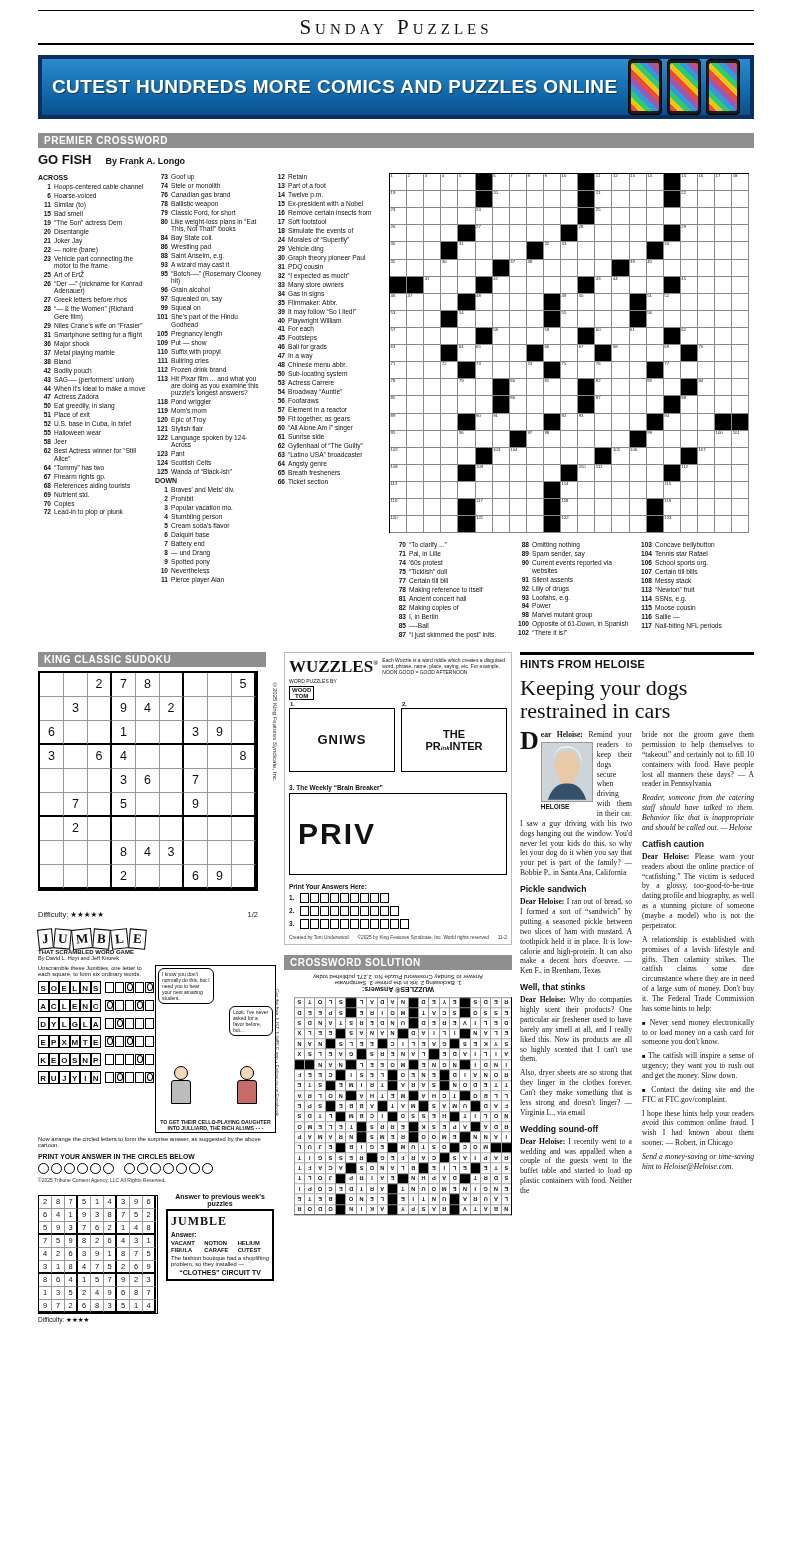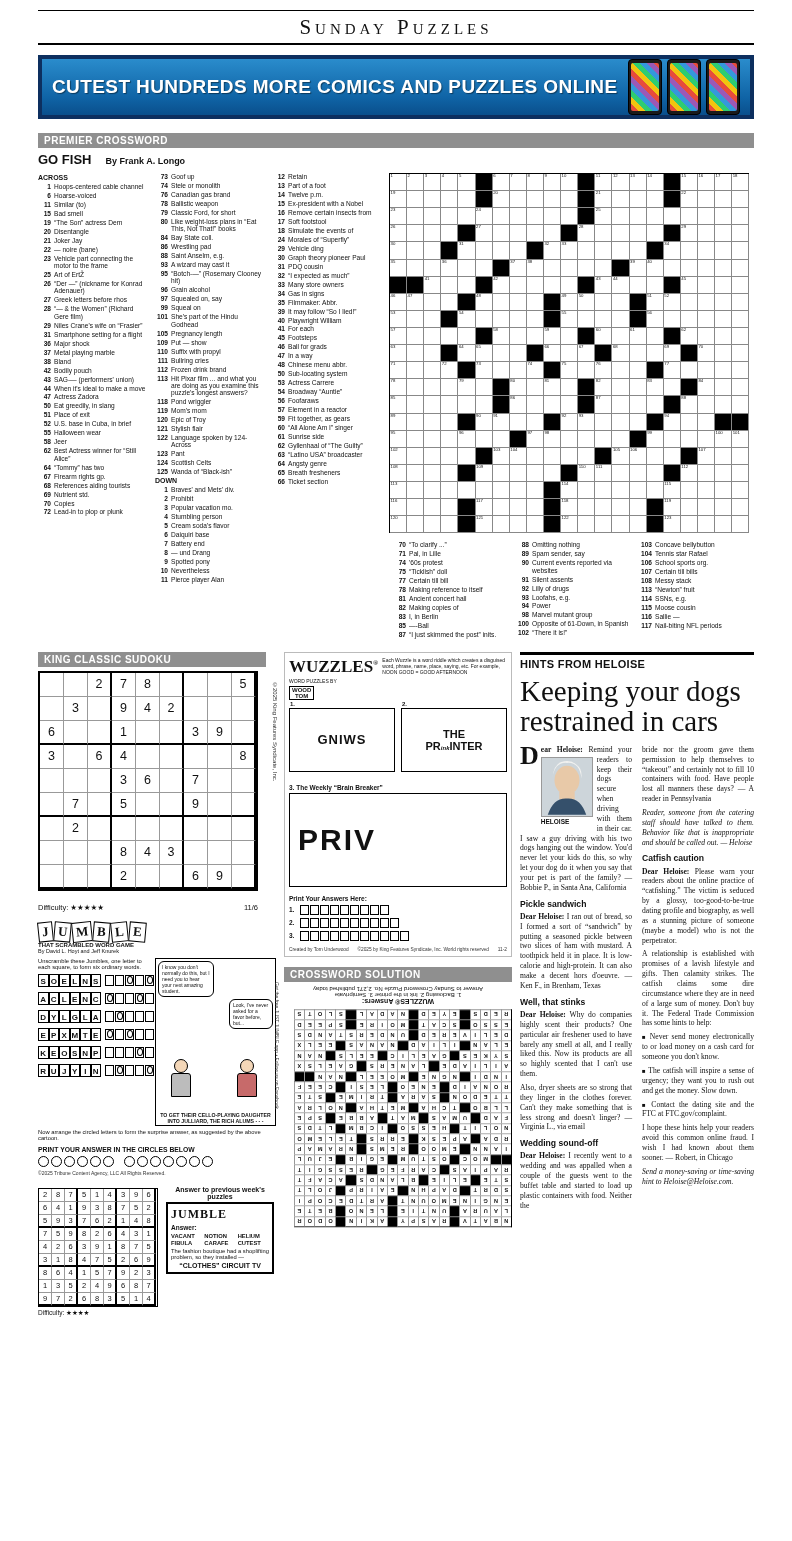--- a/index.html
+++ b/index.html
@@ -46,21 +46,21 @@
   .colA { width:238px; flex:0 0 auto; }
   .colB { width:228px; flex:0 0 auto; }
   .colC { flex:1; }
 
   
   .sudoku-wrap { position:relative; padding-right:10px; }
   .sgrid { display:grid; grid-template-columns:repeat(9,24px); border:2px solid #000; width:calc(24px*9 + 4px); margin-top:2px; }
   .scell { width:24px; height:24px; border-right:1px solid #999; border-bottom:1px solid #999; display:flex; align-items:center; justify-content:center; font-size:12.5px; }
   .scell.br3 { border-right:2px solid #000; }
   .scell.bb3 { border-bottom:2px solid #000; }
-  .sfoot { display:flex; justify-content:space-between; width:220px; font-size:7.5px; margin-top:12px;align-items:center; }
+  .sfoot { display:flex; justify-content:space-between; width:220px; font-size:7.5px; margin-top:19px;align-items:center; }
   .vtext { position:absolute; right:-2px; top:30px; writing-mode:vertical-rl; font-size:6px; color:#333; }
 
   
   .jumble { margin-top:10px; position:relative; }
   .jhead { display:flex; gap:6px; align-items:flex-start; }
   .jlogo { display:flex; gap:1px; }
   .jlogo span { display:inline-block; border:1.5px solid #000; background:#fff; font-weight:bold; font-family:"Liberation Serif", serif; font-size:13px; padding:1px 3px; }
   .jlogo span:nth-child(odd){ transform:rotate(-6deg); }
   .jlogo span:nth-child(even){ transform:rotate(5deg); }
   .jtag { font-size:6px; font-weight:bold; }
@@ -114,41 +114,41 @@
   .wzauthor { font-size:6px; font-weight:bold; border:1px solid #000; padding:0 2px; display:inline-block; text-align:center; }
   .wzinstr { font-size:5px; flex:1; }
   .wzrow { display:flex; gap:6px; margin-top:6px; }
   .wzbox { border:1.5px solid #000; height:64px; flex:1; display:flex; align-items:center; justify-content:center; text-align:center; font-weight:bold; position:relative; }
   .wzlabel { position:absolute; top:-8px; left:0; font-size:6px; font-weight:bold; }
   .wz1 { font-size:13px; letter-spacing:1px; }
   .wz2 { font-size:11px; line-height:1.1; }
   .wz2 small { font-size:6px; font-style:italic; }
   .wz3wrap { margin-top:12px; }
   .wz3label { font-size:6.5px; font-weight:bold; }
-  .wz3 { border:1.5px solid #000; height:94px; margin-top:2px; display:flex; align-items:center; overflow:hidden; }
+  .wz3 { border:1.5px solid #000; height:82px; margin-top:2px; display:flex; align-items:center; overflow:hidden; }
   .wz3 span { font-size:30px; font-weight:bold; letter-spacing:2px; padding-left:8px; white-space:nowrap; }
   .wzprint { font-size:6.5px; font-weight:bold; margin-top:8px; }
   .wzansrow { display:flex; align-items:center; gap:3px; margin-top:3px; }
   .wzansrow .n { font-size:6.5px; font-weight:bold; width:8px; }
   .wzslots { display:flex; gap:1px; }
   .wzslot { width:9px; height:10px; border:1px solid #000; }
   .wzfoot { display:flex; justify-content:space-between; font-size:4.8px; margin-top:6px; color:#333; }
 
   
   .solsec { margin-top:10px; }
   .rot { transform:rotate(180deg); }
   #xword-sol { width:218px; margin-top:2px; }
   #xword-sol .xcell { border-right:0.5px solid #999; border-bottom:0.5px solid #999; }
   .rot-lines { margin-top:4px; text-align:center; }
   .rot-lines div { font-size:6px; }
   .rot-lines .t { font-weight:bold; font-size:7px; }
 
   
   .hel-kicker { font-weight:bold; font-size:11px; border-top:3px solid #000; padding-top:3px; letter-spacing:.3px; }
-  .hel-title { font-family:"Liberation Serif", serif; font-size:29px; line-height:1.05; margin:6px 0 8px 0; font-weight:normal; }
+  .hel-title { font-family:"Liberation Serif", serif; font-size:22px; line-height:1.05; margin:6px 0 8px 0; font-weight:normal; }
   .hel-cols { display:flex; gap:10px; }
   .hel-col { flex:1; font-family:"Liberation Serif", serif; font-size:7.6px; line-height:1.3; text-align:justify; }
   .hel-col p { margin-bottom:4px; }
   .hel-sub { font-family:"Liberation Sans", sans-serif; font-weight:bold; font-size:8.6px; margin:6px 0 2px 0; text-align:left; }
   .dropcap { float:left; font-size:26px; line-height:0.85; font-weight:bold; padding-right:2px; font-family:"Liberation Serif", serif; }
   .portrait { float:left; width:52px; margin:2px 4px 2px 0; }
   .portrait .ph { width:52px; height:60px; background:#cfd6dc; border:1px solid #999; display:flex; align-items:flex-end; justify-content:center; overflow:hidden; }
   .portrait .cap { font-family:"Liberation Sans", sans-serif; font-weight:bold; font-size:6.5px; text-align:left; margin-top:1px; }
   .bullet::before { content:"■ "; font-size:6px; }
   .ital { font-style:italic; }
@@ -1552,21 +1552,21 @@
             <div class="scell br3 bb3"></div>
             <div class="scell bb3">2</div>
             <div class="scell bb3"></div>
             <div class="scell br3 bb3"></div>
             <div class="scell bb3">6</div>
             <div class="scell bb3">9</div>
             <div class="scell br3 bb3"></div>
           </div>
         <div class="sfoot">
           <span>Difficulty: ★★★★★</span>
-          <span>11/6</span>
+          <span>1/2</span>
         </div>
         <div class="vtext">©2025 King Features Syndicate, Inc.</div>
       </section>
 
       <section class="jumble">
         <div class="jhead">
           <div>
             <div class="jlogo" id="jumble-logo">
                 <span>J</span>
                 <span>U</span>

